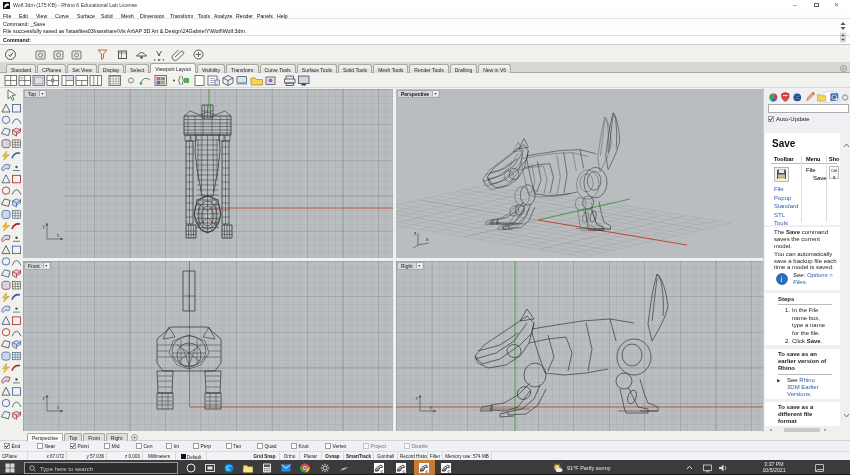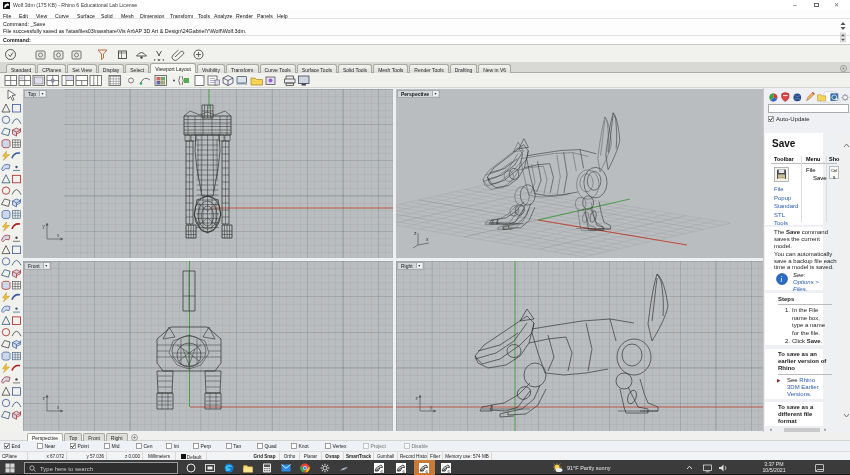--- a/index.html
+++ b/index.html
@@ -15,21 +15,21 @@
 .tab { position:relative; float:left; height:9px; margin-top:2px; margin-right:1px; padding:1.5px 4px 0 4px; background:linear-gradient(#f2f2ef,#dededa); border:1px solid #a9a9a4; border-bottom:none; border-radius:2.5px 2.5px 0 0; white-space:nowrap; }
 .tab.sel { background:#f6f6f3; height:10px; margin-top:1px; z-index:2; }
 .toolbar2 { left:0; top:73px; width:850px; height:15px; background:#f1f1ee; border-bottom:1px solid #d7d7d2; }
 .main { left:0; top:88px; width:850px; height:344px; background:#eef0f2; }
 .sidebar { position:absolute; left:0; top:0; width:22px; height:344px; background:#f1f1ee; }
 .vp { position:absolute; overflow:hidden; }
 .vplab { position:absolute; left:1px; top:0.5px; height:8px; background:#d4d7d9; border:0.5px solid #a6abae; display:flex; align-items:center; font-size:5px; color:#111; padding:0 1px; }
 .vplabtxt { padding:0 2px; }
 .vplabdd { border-left:0.5px solid #a6abae; padding:0 1.5px; font-size:4px; color:#333; background:#eff1f2; margin-left:1px; }
 .rpanel { position:absolute; left:763px; top:0; width:87px; height:344px; background:#eef0f4; border-left:1px solid #c9c9c9; font-size:6px; }
-.card { position:absolute; left:1px; width:58px; background:#fff; }
+.card { position:absolute; left:1px; width:75px; background:#fff; }
 .blue { color:#2a5db0; }
 .vptabs { left:0; top:432px; width:850px; height:9px; background:#f0f0ee; border-bottom:1px solid #d4d4d0; font-size:5px; color:#222; }
 .vtab { float:left; height:8px; margin-top:1px; margin-right:1px; padding:1px 4px 0 4px; background:#dededa; border:1px solid #a9a9a4; border-bottom:none; border-radius:2px 2px 0 0; }
 .vtab.sel { background:#fbfbf9; }
 .osnap { left:0; top:441px; width:850px; height:9.5px; background:#eef1f6; font-size:5px; color:#222; }
 .statusbar { left:0; top:450.5px; width:850px; height:9.5px; background:#f2f3f5; border-top:1px solid #dcdcdc; font-size:4.6px; color:#222; }
 .taskbar { left:0; top:460px; width:850px; height:15px; background:#3b3b3b; border-bottom:1.5px solid #181818; }
 .tico { position:absolute; top:2.5px; width:10px; height:10px; }
 .b { font-weight:bold; }
 </style></head><body>

